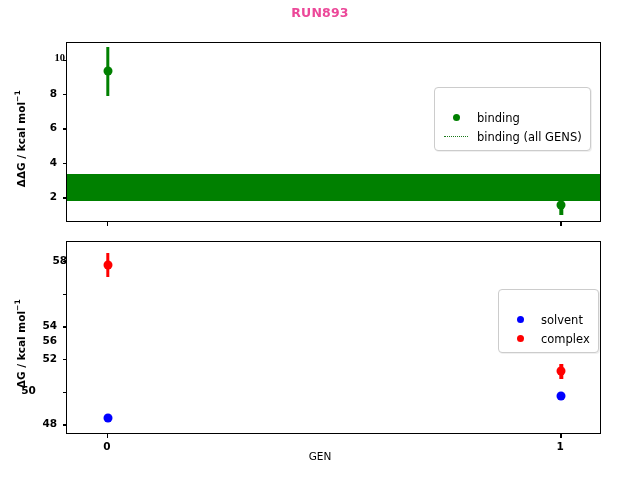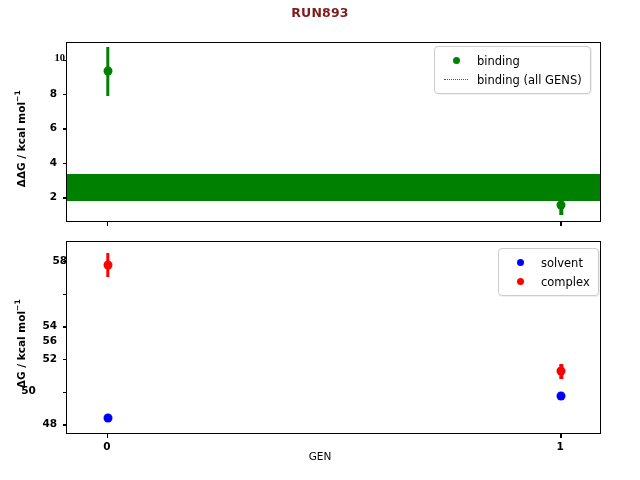--- a/index.html
+++ b/index.html
@@ -6,21 +6,21 @@
   body{
     width:640px;height:480px;background:#ffffff;
     font-family:"DejaVu Sans", sans-serif;
     -webkit-font-smoothing:none;
   }
   #figure{position:relative;width:640px;height:480px;overflow:hidden;}
 
   
   #title{
     position:absolute;left:0;top:5px;width:640px;text-align:center;
-    font-size:12.5px;font-weight:bold;color:#7f1d1d;letter-spacing:.2px;
+    font-size:12.5px;font-weight:bold;color:#ec4899;letter-spacing:.2px;
   }
 
   
   .axes{position:absolute;box-sizing:border-box;border:1.3px solid #000;background:#fff;}
   #axes-top{left:66px;top:42px;width:535px;height:180px;}
   #axes-bottom{left:66px;top:241px;width:535px;height:193px;}
 
   .plotarea{position:absolute;left:0;top:0;width:100%;height:100%;overflow:hidden;}
 
   
@@ -47,22 +47,23 @@
 
   
   .errbar{position:absolute;width:3.4px;transform:translateX(-50%);}
   .marker{position:absolute;border-radius:50%;transform:translate(-50%,-50%);}
   .band{position:absolute;}
 
   
   .legend{
     position:absolute;box-sizing:border-box;
     background:#fff;border:1px solid #cccccc;border-radius:4px;
-    padding:4px 8px 4px 6px;
+    padding:20px 8px 4px 6px;
     box-shadow:1px 1px 0 rgba(0,0,0,0.06);
+    margin-top:41px;
   }
   .legend-row{display:flex;align-items:center;height:19px;}
   .legend-key{width:30px;display:flex;align-items:center;justify-content:center;}
   .legend-dot{width:7px;height:7px;border-radius:50%;display:block;}
   .legend-dash{
     width:24px;height:0;border-top:1.6px dotted #1a7a1a;display:block;
   }
   .legend-text{font-size:11.5px;color:#000;margin-left:6px;white-space:nowrap;}
   #legend-top{left:434px;top:46px;}
   #legend-bottom{left:498px;top:248px;}

